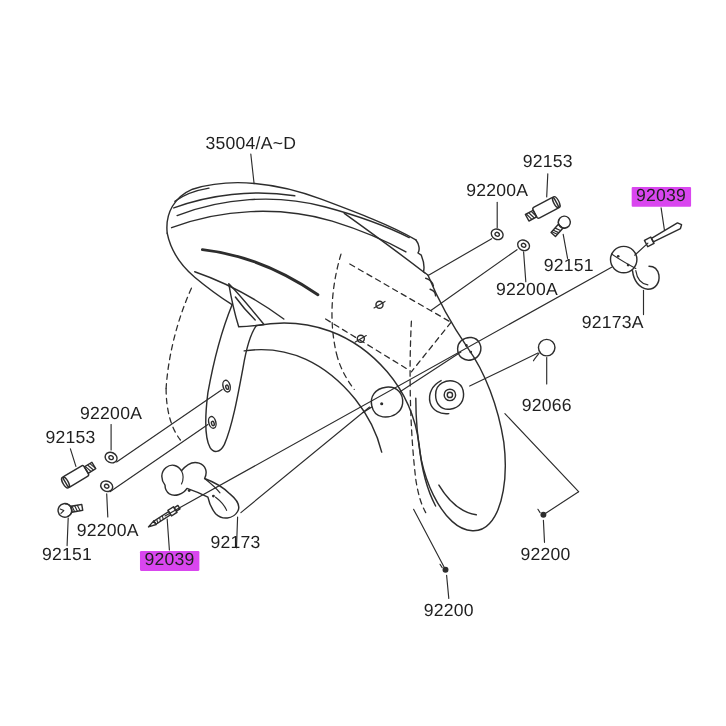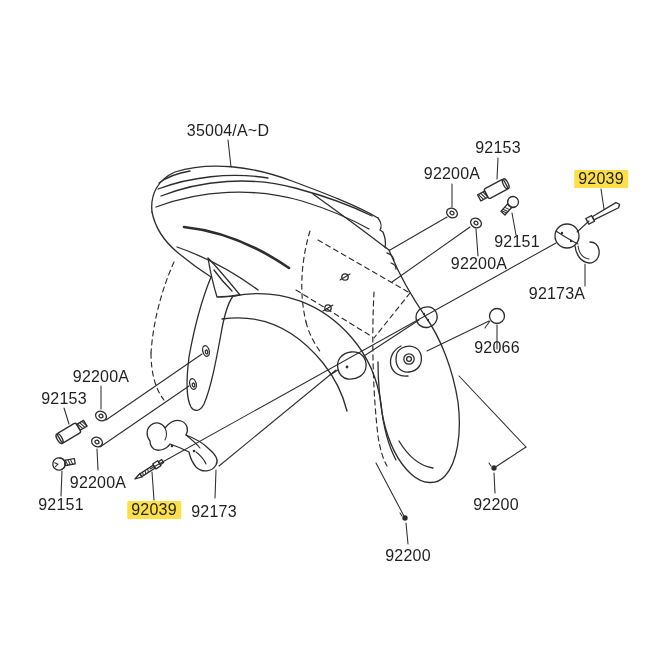--- a/index.html
+++ b/index.html
@@ -6,21 +6,21 @@
   .stage{position:relative;width:660px;height:660px;background:#ffffff;overflow:hidden;
          font-family:"Liberation Sans",sans-serif;padding-left:30px;}
   .stage svg{position:absolute;left:0;top:0;}
   .ln{fill:none;stroke:#2d2d2d;stroke-width:1.3;stroke-linecap:round;stroke-linejoin:round;}
   .thick{stroke-width:2.6;}
   .thin{stroke-width:1.05;}
   .dash{stroke-dasharray:5 4;stroke-width:1.15;}
   .fillshape{fill:#2d2d2d;stroke:none;}
   .label{position:absolute;font-size:16px;line-height:18px;color:#1f1f1f;
          transform:translateX(-50%);white-space:nowrap;letter-spacing:.2px;}
-  .label.hl{background:#fde047;padding:0 4px;border-radius:1px;}
+  .label.hl{background:#d946ef;padding:0 4px;border-radius:1px;}
 </style>
 </head>
 <body>
 
 <div class="stage">
 
 <svg id="diagram-svg" width="660" height="660" viewBox="0 0 660 660">
 
   <g>
     <path class="ln" d="M152,212 C150,193 159,179 175,172 C210,161 252,166 292,181 C324,193 356,205 378,218"></path>
@@ -195,22 +195,22 @@
   </g>
 </svg>
 
   <div class="label" style="left:228px;top:122px">35004/A~D</div>
   <div class="label" style="left:498px;top:139px">92153</div>
   <div class="label" style="left:452px;top:165px">92200A</div>
   <div class="label hl" style="left:601px;top:170px">92039</div>
   <div class="label" style="left:517px;top:233px">92151</div>
   <div class="label" style="left:479px;top:255px">92200A</div>
   <div class="label" style="left:557px;top:285px">92173A</div>
-  <div class="label" style="left:497px;top:339px">92066</div>
+  <div class="label" style="left:497px;top:361px">92066</div>
   <div class="label" style="left:101px;top:368px">92200A</div>
   <div class="label" style="left:64px;top:390px">92153</div>
   <div class="label" style="left:98px;top:474px">92200A</div>
   <div class="label" style="left:61px;top:496px">92151</div>
   <div class="label hl" style="left:154px;top:501px">92039</div>
-  <div class="label" style="left:214px;top:503px">92173</div>
+  <div class="label" style="left:214px;top:485px">92173</div>
   <div class="label" style="left:496px;top:496px">92200</div>
   <div class="label" style="left:408px;top:547px">92200</div>
 </div>
 
 </body></html>

